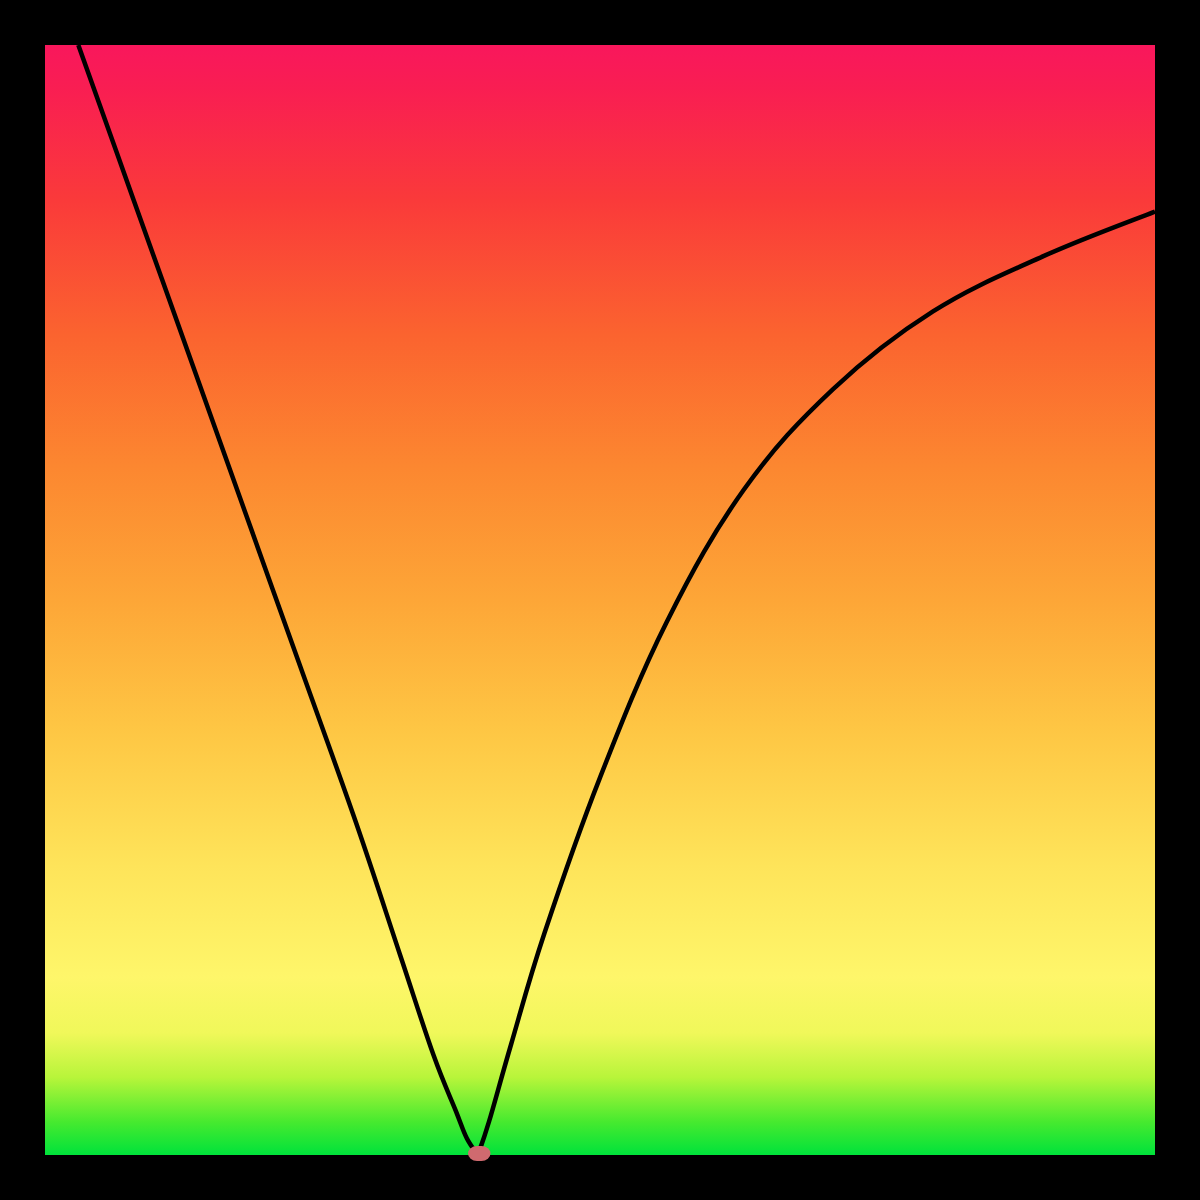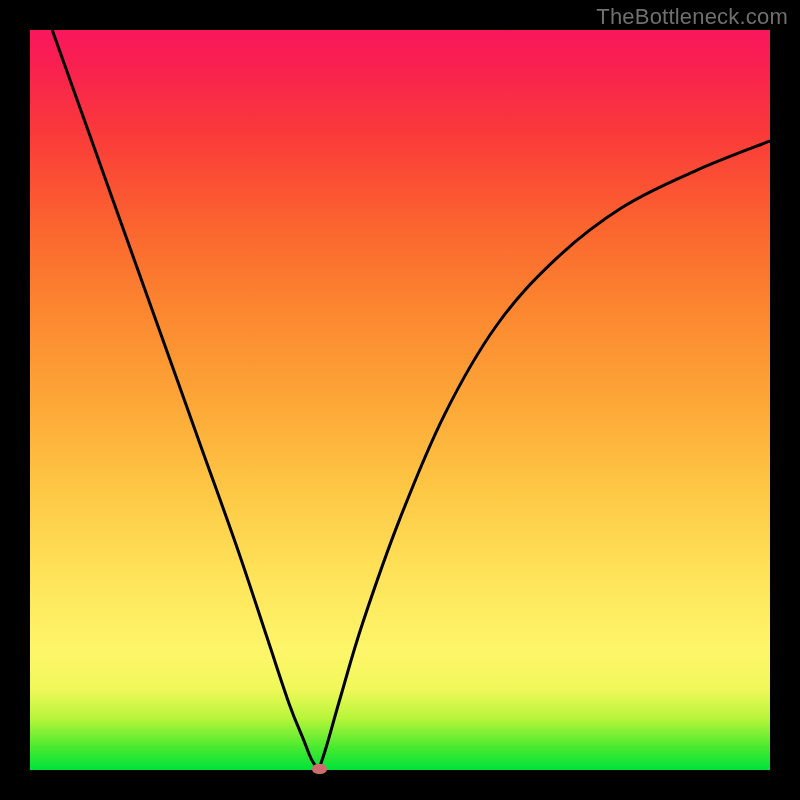--- a/index.html
+++ b/index.html
@@ -65,21 +65,20 @@
     height: 10px;
     border-radius: 6px / 5px;
     background: #cf6a6f;
   }
 </style>
 </head>
 <body>
 
 <div class="frame">
 
-  <div class="watermark">TheBottleneck.com</div>
 
   <div class="plot">
 
     <svg class="curve" viewBox="0 0 740 740" preserveAspectRatio="none">
       <path id="curve-left" fill="none" stroke="#000000" stroke-width="3" d="M 22.2 0 C 28.86 18.648000000000003 45.88 66.30400000000002 59.2 103.60000000000002 C 72.52000000000001 140.89600000000002 82.88000000000001 169.90400000000005 96.2 207.20000000000005 C 109.52 244.49600000000004 119.87999999999998 273.504 133.2 310.8 C 146.51999999999998 348.096 156.88000000000002 377.104 170.20000000000002 414.4 C 183.52 451.69599999999997 195.21200000000002 483.368 207.20000000000002 518 C 219.18800000000002 552.632 227.47600000000003 578.828 236.8 606.8 C 246.124 634.7719999999999 252.34 654.752 259 673.4 C 265.66 692.048 269.80400000000003 700.41 273.8 710.4 C 277.796 720.39 278.536 723.572 281.2 728.9 C 283.864 734.228 287.26800000000003 738.002 288.6 740"></path>
       <path id="curve-right" fill="none" stroke="#000000" stroke-width="3" d="M 288.6 740 C 289.932 736.004 292.004 731.12 296 717.8 C 299.996 704.4799999999999 304.14 688.644 310.8 666 C 317.46000000000004 643.356 322.344 623.968 333 592 C 343.656 560.032 355.348 525.696 370 488.4 C 384.652 451.104 397.08400000000006 419.432 414.40000000000003 384.8 C 431.716 350.168 446.22 323.972 466.2 296 C 486.17999999999995 268.028 502.756 250.71200000000002 525.4 229.40000000000003 C 548.044 208.08800000000005 566.692 193.58400000000003 592 177.60000000000002 C 617.308 161.616 639.36 152.5879999999999 666 140.5999999999999 C 692.64 128.6119999999999 726.68 116.32799999999999 740 111"></path>
     </svg>
 
     <div class="minpoint" id="minpoint" style="left: 281.6px; top: 734px; background: rgb(207, 106, 111);"></div>
 

